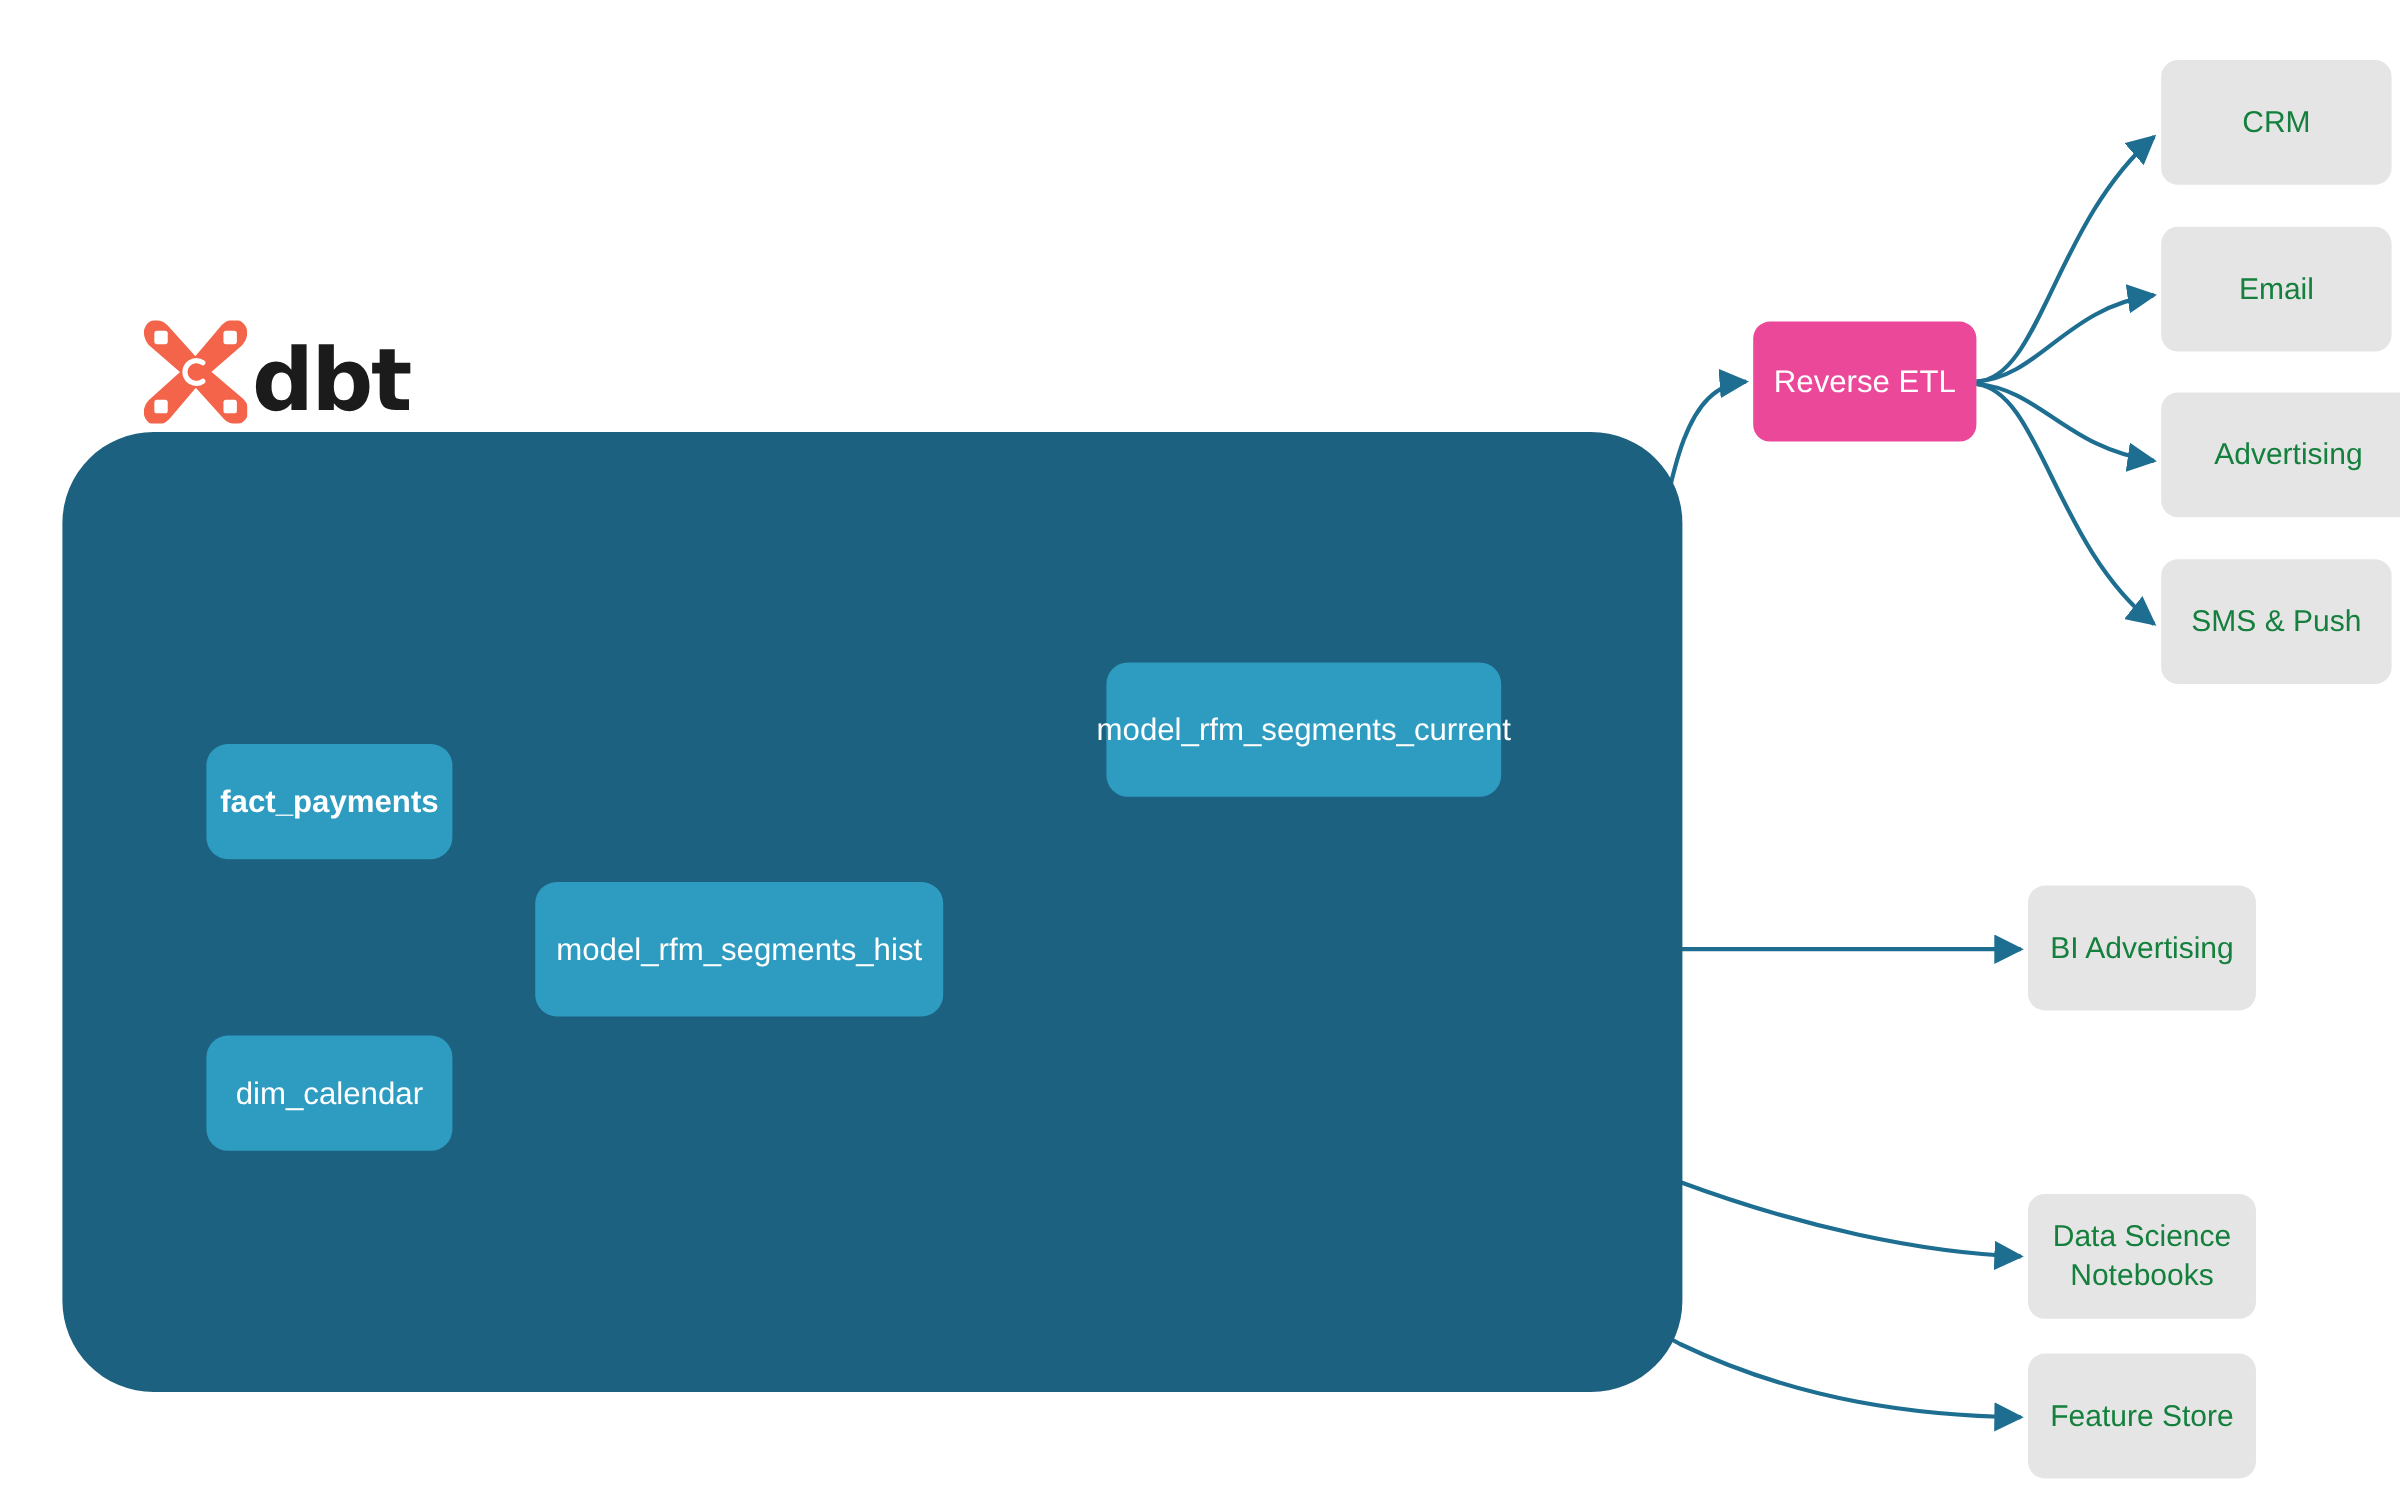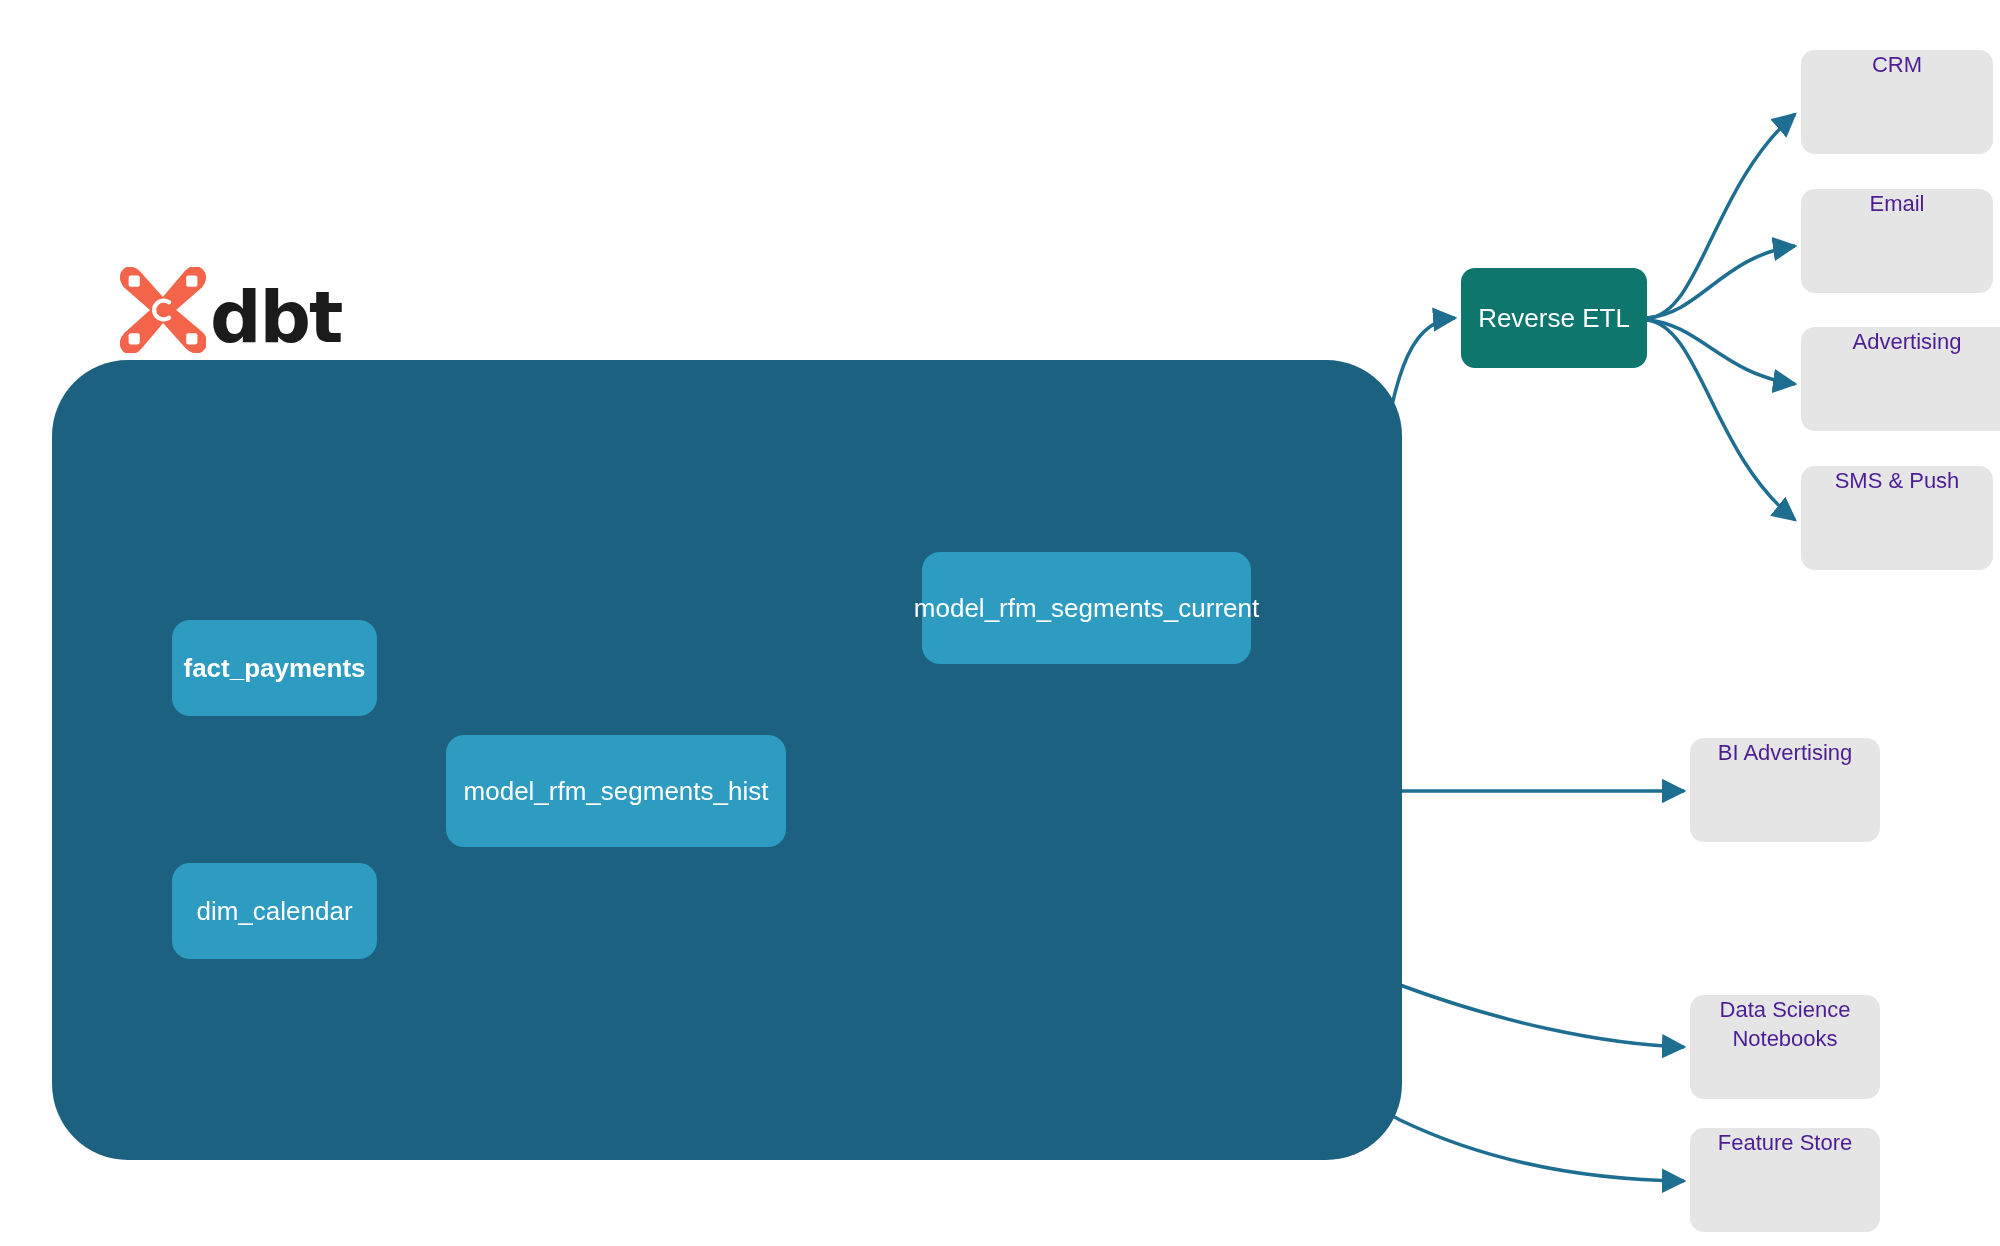--- a/index.html
+++ b/index.html
@@ -85,41 +85,41 @@
   #node-rfm-hist        { left: 446px; top: 735px; width: 340px; height: 112px; }
   #node-rfm-current     { left: 922px; top: 552px; width: 329px; height: 112px; }
 
   
   #node-reverse-etl {
     position: absolute;
     left: 1461px;
     top: 268px;
     width: 186px;
     height: 100px;
-    background: #0f766e;
+    background: #ec4899;
     border-radius: 14px;
     color: #ffffff;
     display: flex;
     align-items: center;
     justify-content: center;
     font-size: 26px;
     white-space: nowrap;
   }
 
   
   .dest {
     position: absolute;
     background: #e5e5e5;
     border-radius: 14px;
-    color: #4c1d95;
-    display: flex;
-    align-items: flex-start;
+    color: #15803d;
+    display: flex;
+    align-items: center;
     justify-content: center;
     text-align: center;
-    font-size: 22px;
+    font-size: 25px;
     line-height: 1.32;
     box-sizing: border-box;
     padding: 0 14px;
   }
   #dest-crm          { left: 1801px; top: 50px;   width: 192px; height: 104px; }
   #dest-email        { left: 1801px; top: 189px;  width: 192px; height: 104px; }
   #dest-advertising  { left: 1801px; top: 327px;  width: 212px; height: 104px; }
   #dest-sms-push     { left: 1801px; top: 466px;  width: 192px; height: 104px; }
   #dest-bi           { left: 1690px; top: 738px;  width: 190px; height: 104px; }
   #dest-ds-notebooks { left: 1690px; top: 995px;  width: 190px; height: 104px; }

